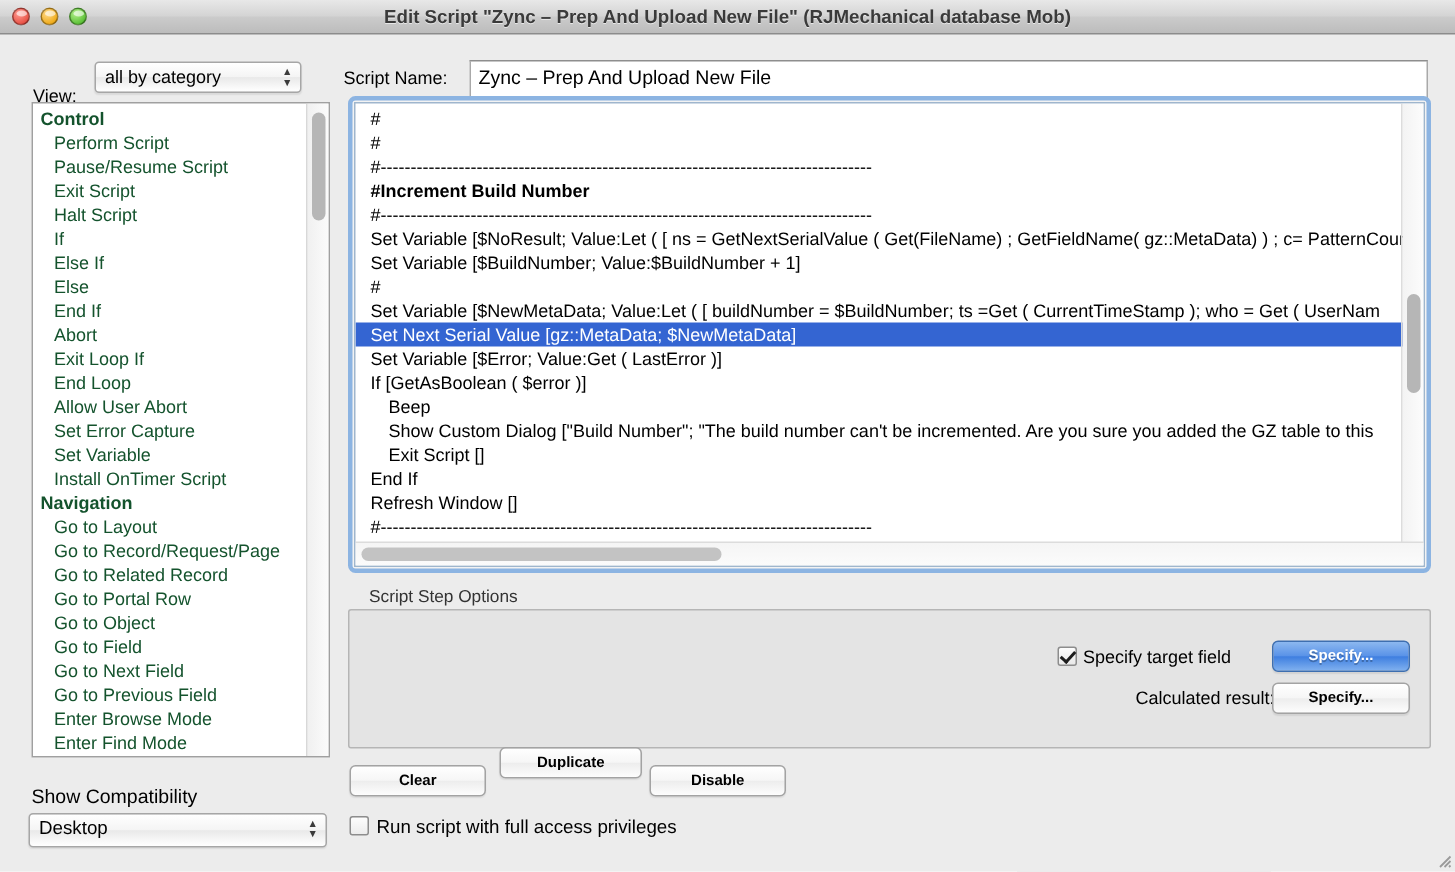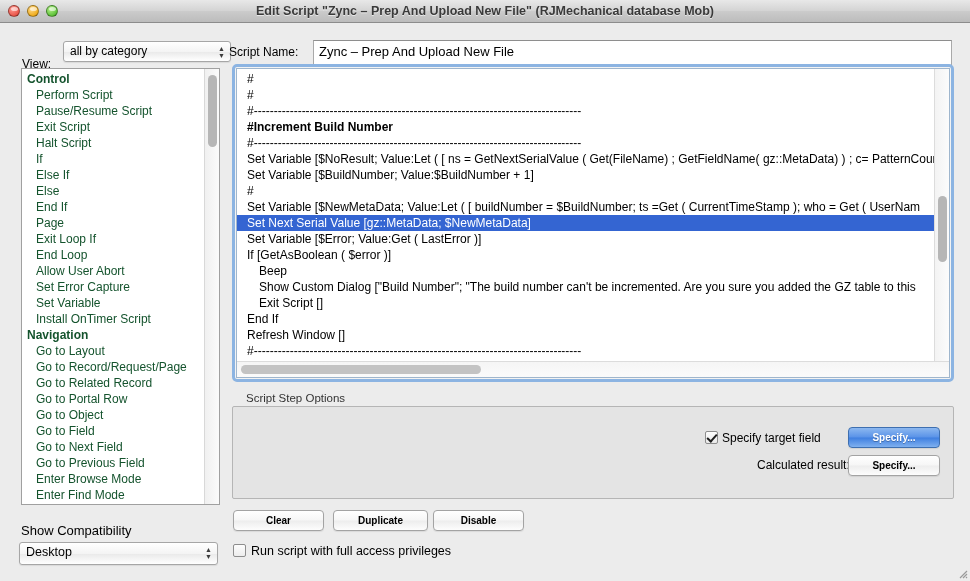--- a/index.html
+++ b/index.html
@@ -55,21 +55,21 @@
     text-shadow: 0 1px 0 rgba(255,255,255,.6);
   }
 
   
   #view-label {
     position: absolute; left: 22px; top: 57px;
     font-size: 12px;
   }
   #view-select {
     position: absolute; left: 63px; top: 41px;
-    width: 168px; height: 21px;
+    width: 138px; height: 21px;
     background: linear-gradient(to bottom,#ffffff 0%, #f4f4f4 50%, #e9e9e9 51%, #ffffff 100%);
     border: 1px solid #a6a6a6;
     border-radius: 3px;
     box-sizing: border-box;
     font-size: 12px;
     line-height: 19px;
     padding-left: 6px;
     box-shadow: 0 1px 1px rgba(0,0,0,.08);
   }
   .stepper {
@@ -269,21 +269,21 @@
     background: linear-gradient(to bottom,#ffffff 0%, #f4f4f4 50%, #e9e9e9 51%, #ffffff 100%);
     border: 1px solid #a6a6a6;
     border-radius: 3px;
     box-sizing: border-box;
     font-size: 12.5px;
     line-height: 19px;
     padding-left: 6px;
     box-shadow: 0 1px 1px rgba(0,0,0,.08);
   }
   #btn-clear     { left: 233px; top: 510px; width: 91px; }
-  #btn-duplicate { left: 333px; top: 510px; width: 95px; }
+  #btn-duplicate { left: 333px; top: 498px; width: 95px; }
   #btn-disable   { left: 433px; top: 510px; width: 91px; }
 
   #chk-fullaccess {
     position: absolute; left: 233px; top: 544px;
     width: 13px; height: 13px;
     background: linear-gradient(to bottom,#fdfdfd,#ececec);
     border: 1px solid #8d8d8d;
     border-radius: 2px;
     box-sizing: border-box;
   }
@@ -326,21 +326,21 @@
     <div id="steps-list">
         <div class="step-item cat">Control</div>
         <div class="step-item">Perform Script</div>
         <div class="step-item">Pause/Resume Script</div>
         <div class="step-item">Exit Script</div>
         <div class="step-item">Halt Script</div>
         <div class="step-item">If</div>
         <div class="step-item">Else If</div>
         <div class="step-item">Else</div>
         <div class="step-item">End If</div>
-        <div class="step-item">Page</div>
+        <div class="step-item">Abort</div>
         <div class="step-item">Exit Loop If</div>
         <div class="step-item">End Loop</div>
         <div class="step-item">Allow User Abort</div>
         <div class="step-item">Set Error Capture</div>
         <div class="step-item">Set Variable</div>
         <div class="step-item">Install OnTimer Script</div>
         <div class="step-item cat">Navigation</div>
         <div class="step-item">Go to Layout</div>
         <div class="step-item">Go to Record/Request/Page</div>
         <div class="step-item">Go to Related Record</div>

